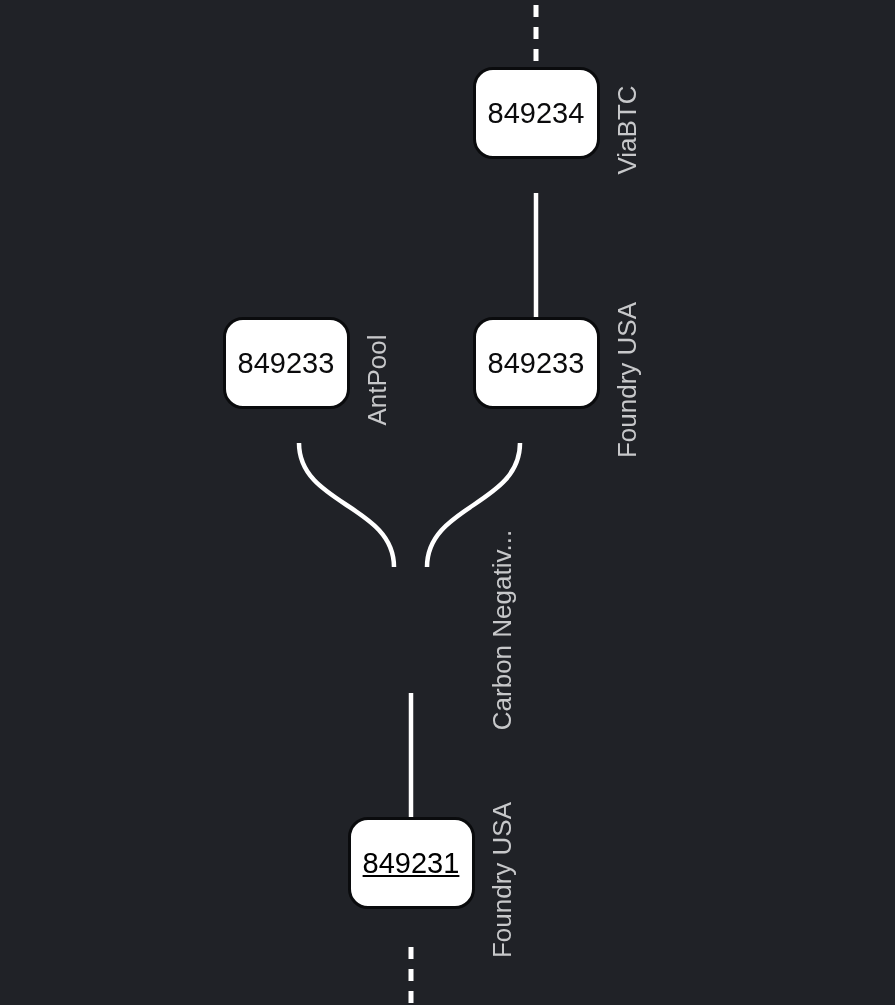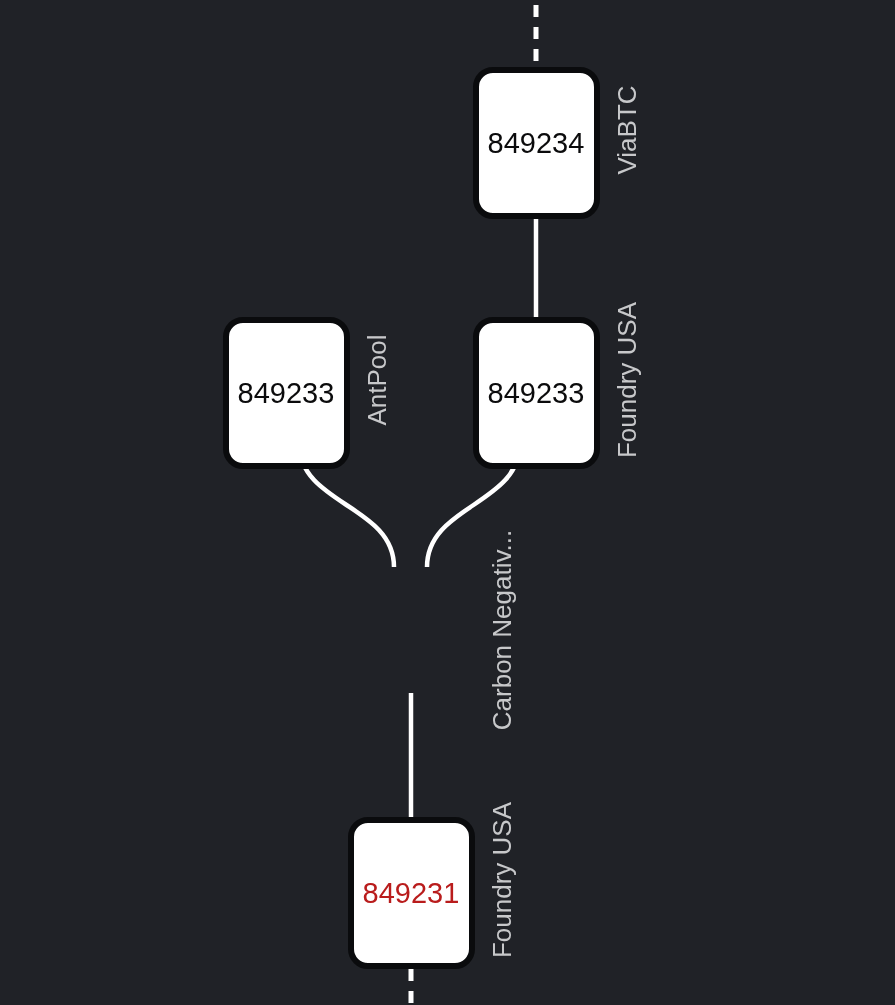--- a/index.html
+++ b/index.html
@@ -29,24 +29,24 @@
   .edge.solid {
     stroke-width: 4.5;
   }
   .edge.dashed {
     stroke-width: 5;
     stroke-dasharray: 12 10;
   }
   .block {
     position: absolute;
     width: 127px;
-    height: 152px;
+    height: 92px;
     box-sizing: border-box;
     background: #ffffff;
-    border: 6px solid #a21caf;
+    border: 3px solid #a21caf;
     border-radius: 20px;
     display: flex;
     align-items: center;
     justify-content: center;
     font-size: 29px;
     color: #0b0b0c;
     cursor: pointer;
     z-index: 2;
   }
   .pool-label {
@@ -74,21 +74,21 @@
 
   <div class="block" style="left: 472.5px; top: 67px; background: rgb(255, 255, 255); border-color: rgb(10, 11, 13); color: rgb(11, 11, 12);">
     <span>849234</span>
   </div>
   <div class="block" style="left: 222.5px; top: 317px; background: rgb(255, 255, 255); border-color: rgb(10, 11, 13); color: rgb(11, 11, 12);">
     <span>849233</span>
   </div>
   <div class="block" style="left: 472.5px; top: 317px; background: rgb(255, 255, 255); border-color: rgb(10, 11, 13); color: rgb(11, 11, 12);">
     <span>849233</span>
   </div>
-  <div class="block" style="left: 347.5px; top: 817px; background: rgb(255, 255, 255); border-color: rgb(10, 11, 13); color: #b91c1c;">
+  <div class="block" style="left: 347.5px; top: 817px; background: rgb(255, 255, 255); border-color: rgb(10, 11, 13); color: #000000; text-decoration: underline;">
     <span>849231</span>
   </div>
 
   <div class="pool-label" style="left: 626.5px; top: 130px; color: rgb(199, 200, 202);">ViaBTC</div>
   <div class="pool-label" style="left: 376.5px; top: 380px; color: rgb(199, 200, 202);">AntPool</div>
   <div class="pool-label" style="left: 626.5px; top: 380px; color: rgb(199, 200, 202);">Foundry USA</div>
   <div class="pool-label" style="left: 501.5px; top: 630px; color: rgb(199, 200, 202);">Carbon Negativ...</div>
   <div class="pool-label" style="left: 501.5px; top: 880px; color: rgb(199, 200, 202);">Foundry USA</div>
 
 </div>

